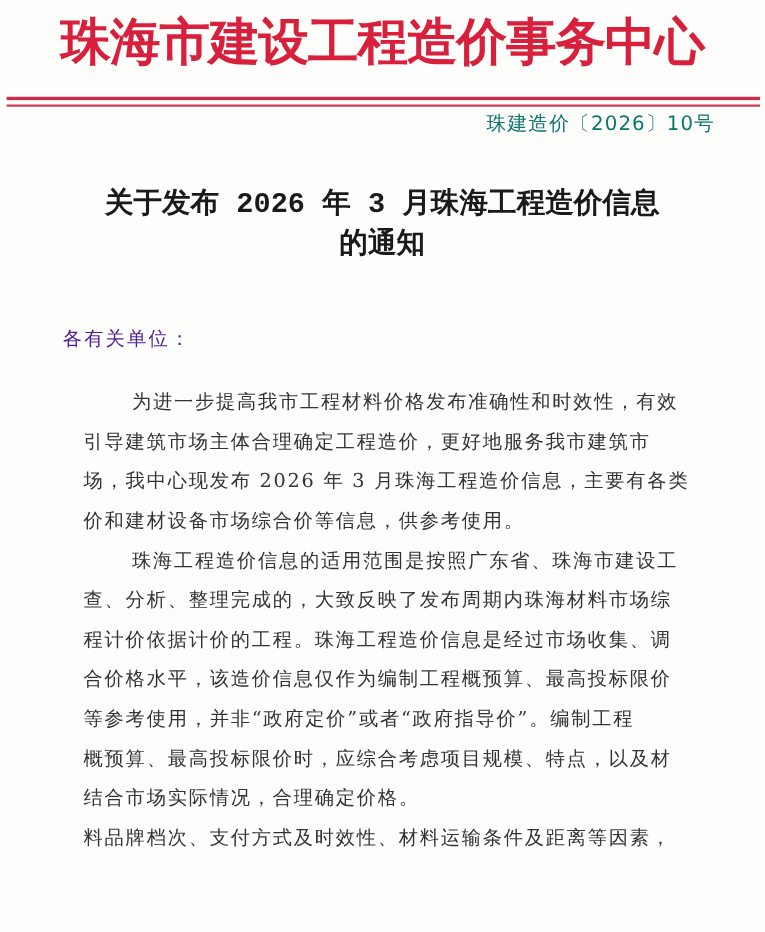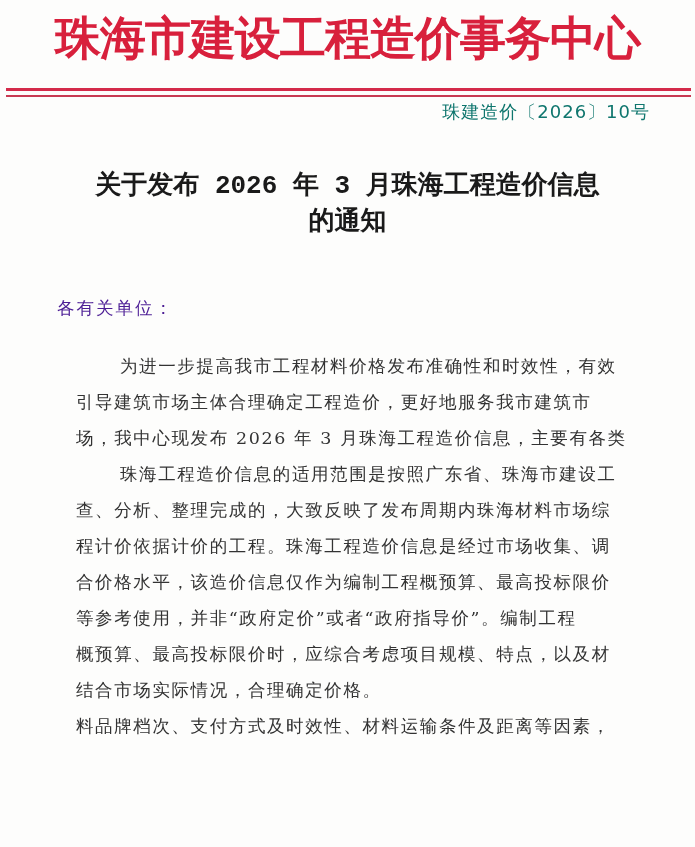--- a/index.html
+++ b/index.html
@@ -27,20 +27,21 @@
   <div>的通知</div>
 </div>
 
 <div class="salutation">各有关单位：</div>
 
 <div class="body">
   <div>
     <div class="line indent">为进一步提高我市工程材料价格发布准确性和时效性，有效</div>
     <div class="line">引导建筑市场主体合理确定工程造价，更好地服务我市建筑市</div>
     <div class="line">场，我中心现发布 2026 年 3 月珠海工程造价信息，主要有各类</div>
+    <div class="line">价和建材设备市场综合价等信息，供参考使用。</div>
   </div>
   <div>
     <div class="line indent">珠海工程造价信息的适用范围是按照广东省、珠海市建设工</div>
     <div class="line">查、分析、整理完成的，大致反映了发布周期内珠海材料市场综</div>
     <div class="line">程计价依据计价的工程。珠海工程造价信息是经过市场收集、调</div>
     <div class="line">合价格水平，该造价信息仅作为编制工程概预算、最高投标限价</div>
     <div class="line">等参考使用，并非“政府定价”或者“政府指导价”。编制工程</div>
     <div class="line">概预算、最高投标限价时，应综合考虑项目规模、特点，以及材</div>
     <div class="line">结合市场实际情况，合理确定价格。</div>
     <div class="line">料品牌档次、支付方式及时效性、材料运输条件及距离等因素，</div>

